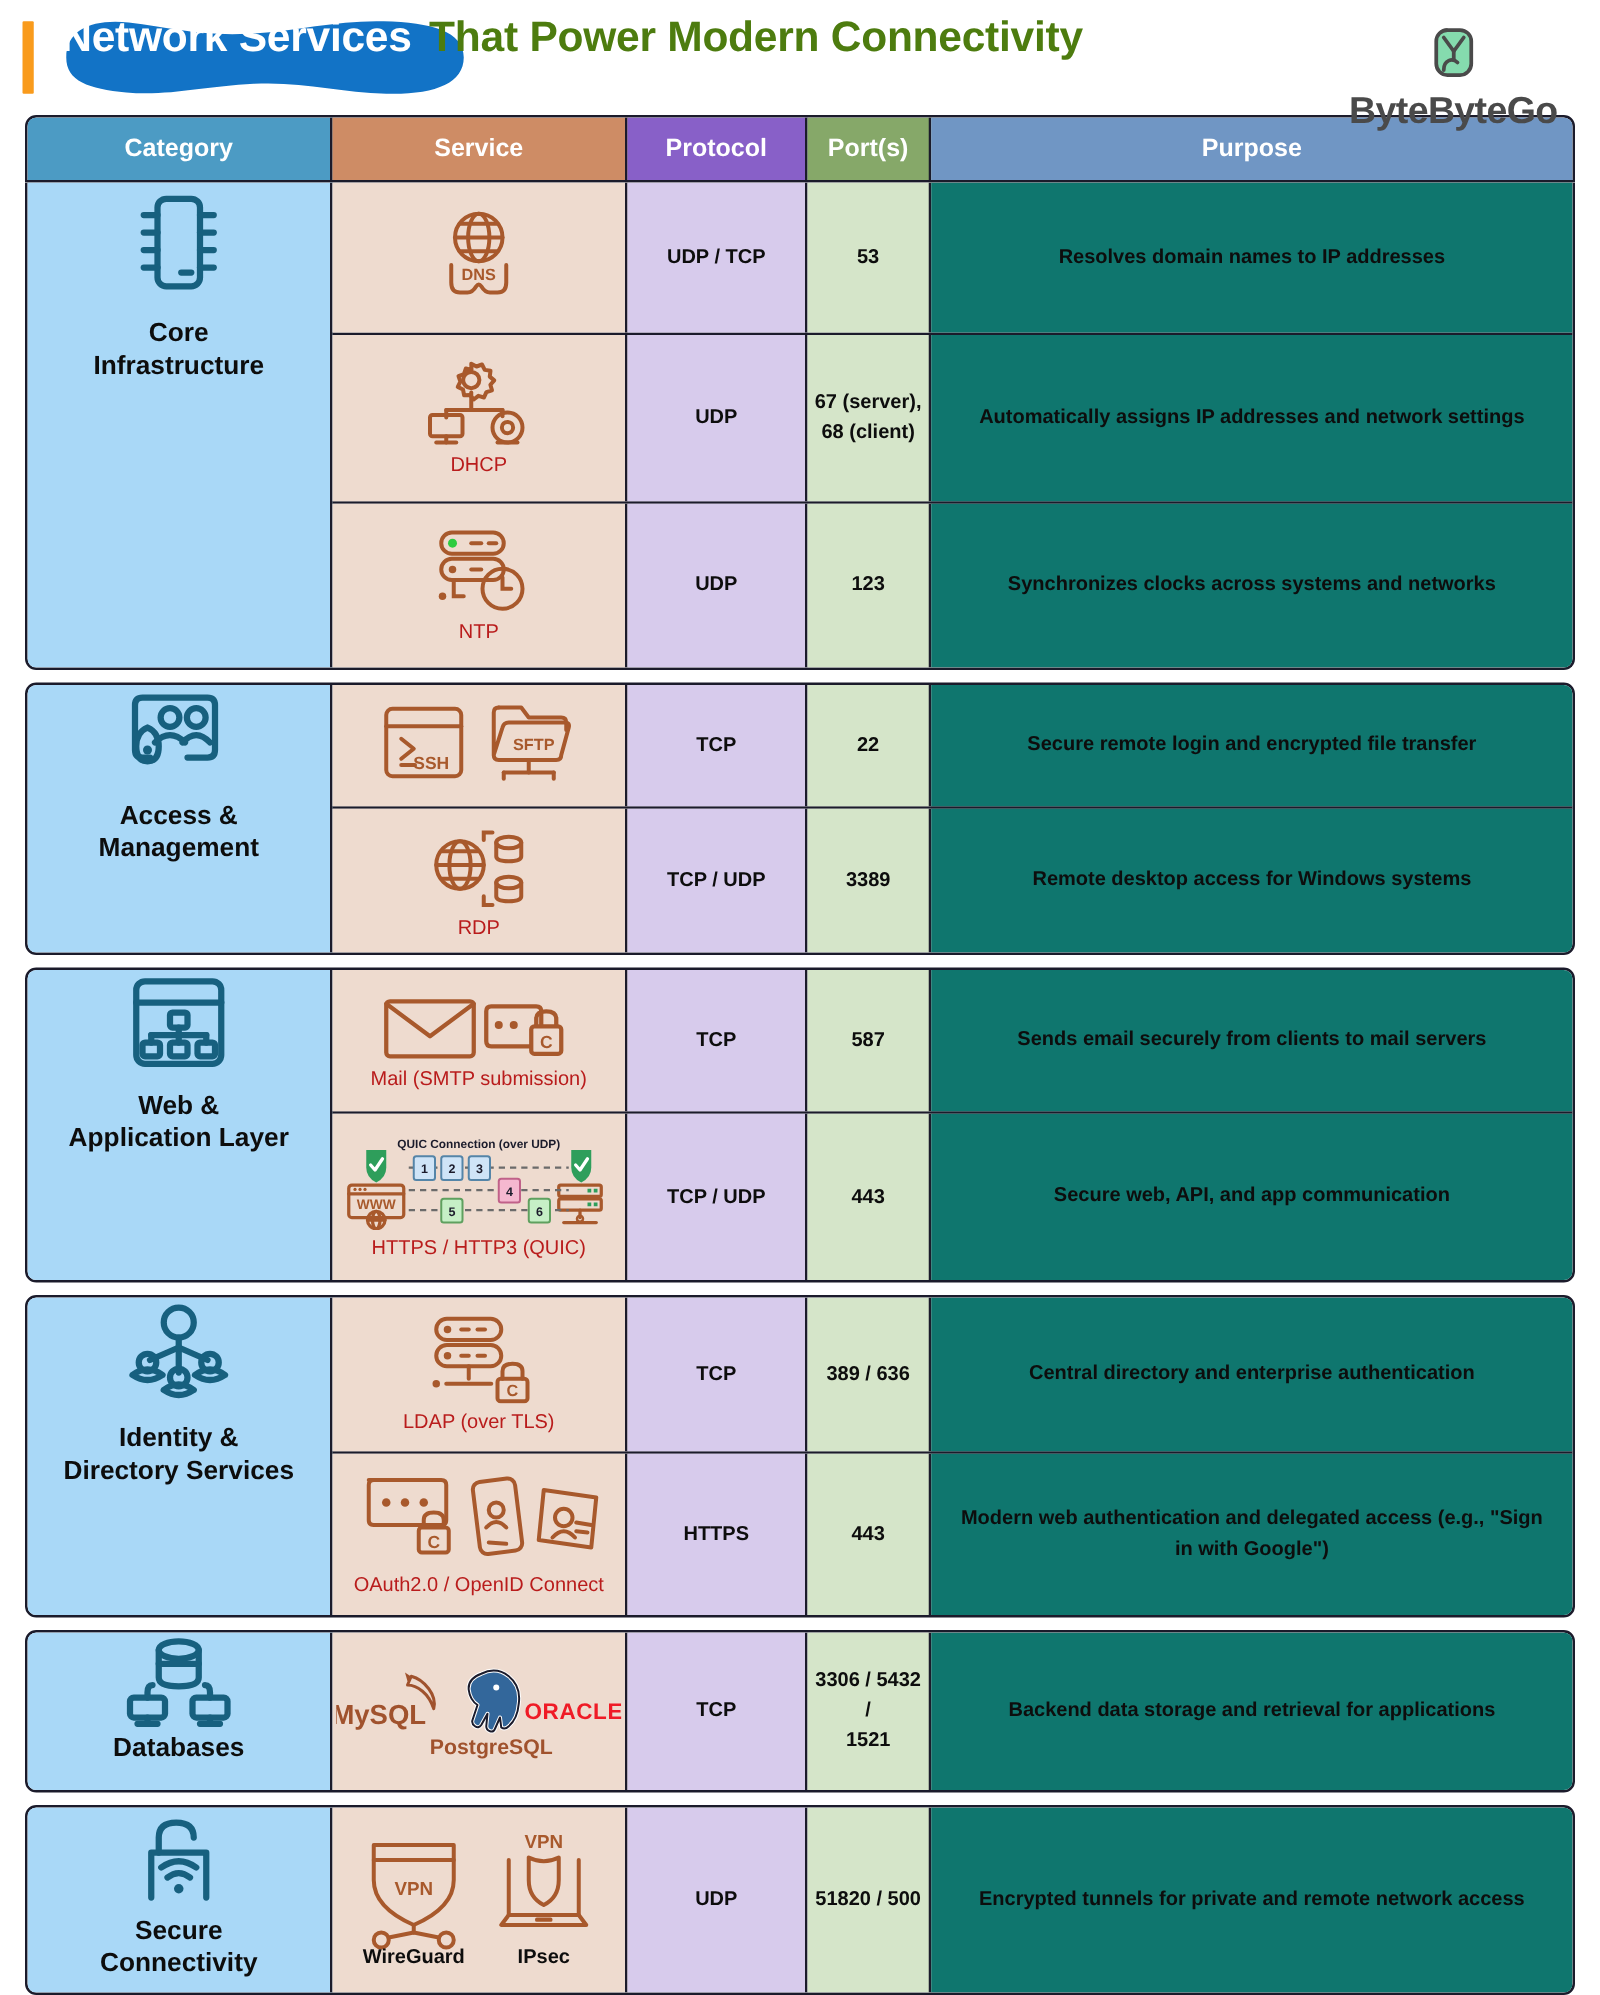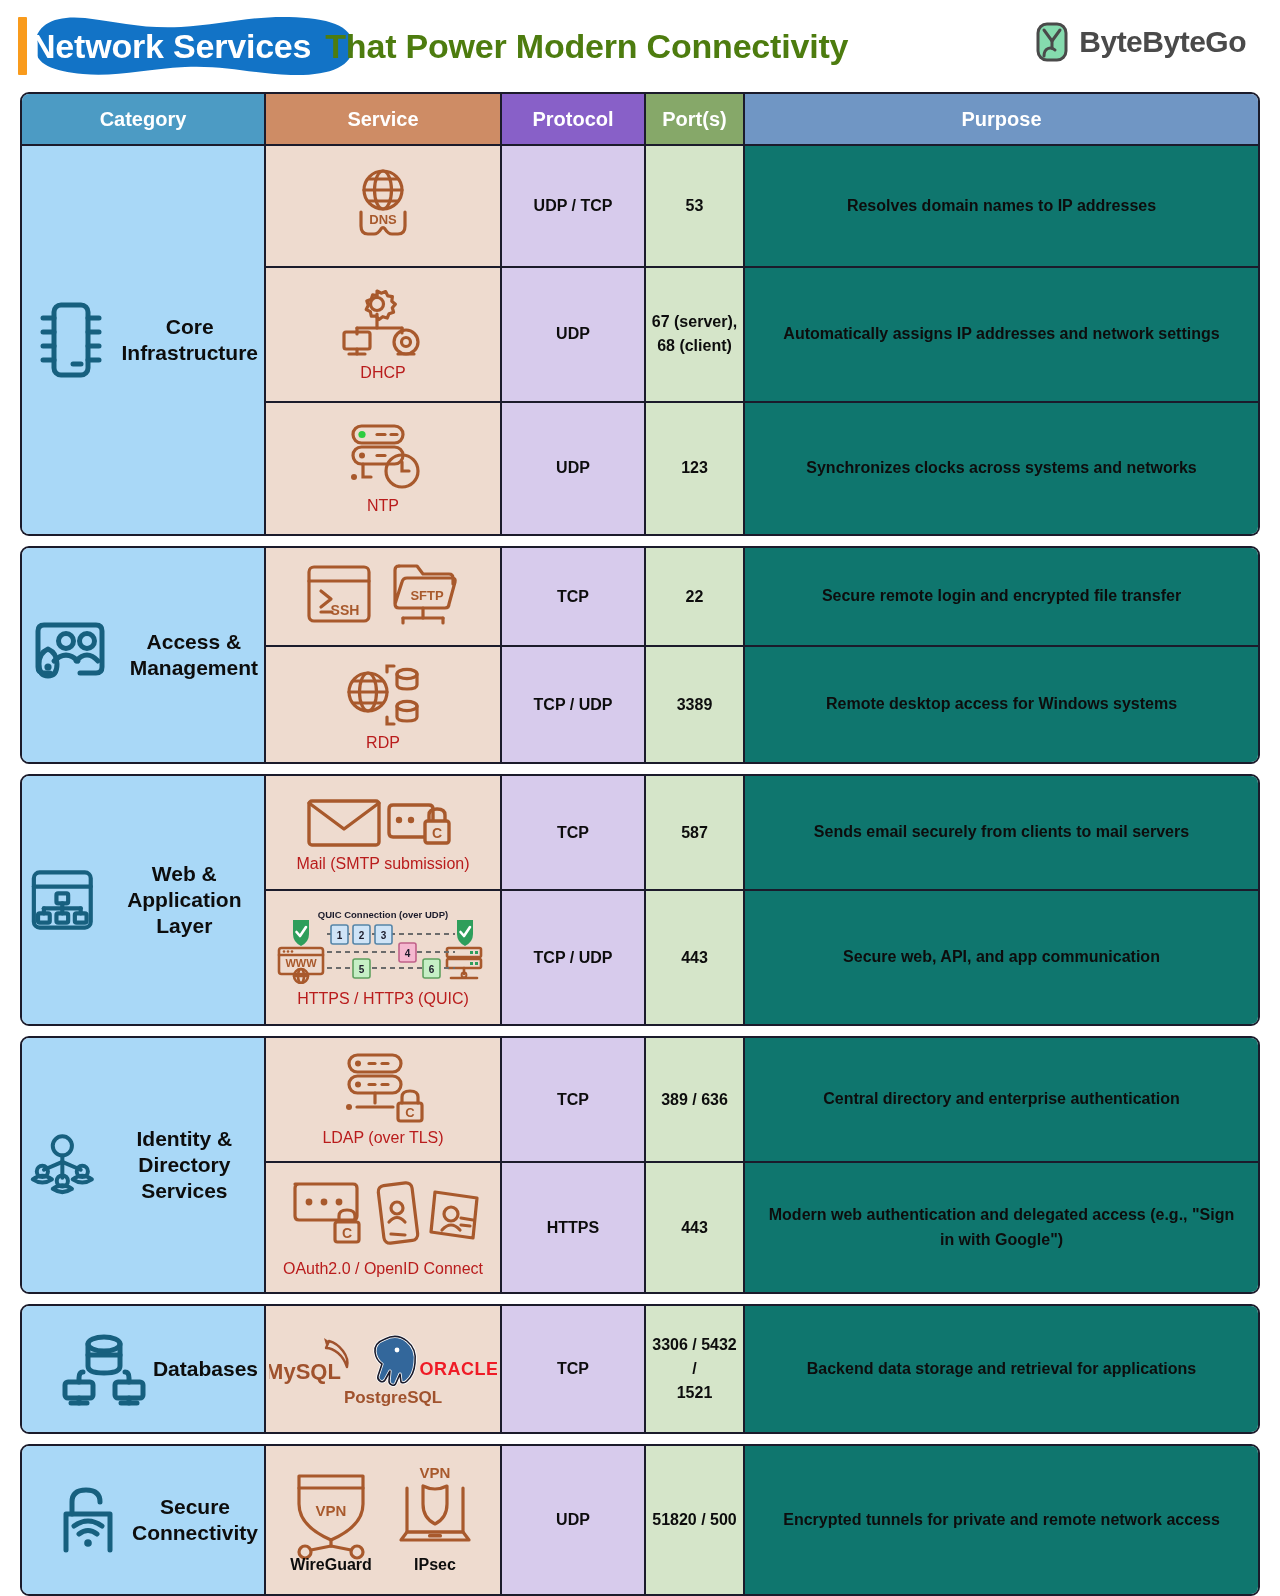--- a/index.html
+++ b/index.html
@@ -20,21 +20,21 @@
   }
   .accent-bar {
     width: 9px; height: 58px;
     background: #F99B1C;
     border-radius: 1px;
     flex: none;
   }
   .title-wrap {
     position: relative;
     display: flex;
-    align-items: center;
+    margin-left: 18px;
     height: 70px;
   }
   .blob {
     position: absolute;
     left: -14px; top: 4px;
     width: 352px; height: 62px;
     z-index: 0;
   }
   .title-hl {
     position: relative;
@@ -55,20 +55,21 @@
     margin-left: 14px;
     white-space: nowrap;
   }
   .brand {
     position: absolute;
     right: 34px;
     top: 22px;
     display: flex;
     align-items: center;
     gap: 10px;
+    flex-direction: column;
   }
   .brand-name {
     font-size: 30px;
     font-weight: bold;
     color: #4a4a4a;
     letter-spacing: -0.5px;
   }
 
   
   .sheet { padding: 0 20px; }
@@ -101,22 +102,23 @@
     border-top: none;
     margin-bottom: 10px;
     overflow: hidden;
   }
   .group.rounded-bottom { border-radius: 0 0 9px 9px; }
   .group.rounded-all { border-top: 2px solid #1b1b2b; border-radius: 9px; }
 
   .cat-cell {
     background: #A9D8F7;
     display: flex;
+    flex-direction: column;
     align-items: center;
-    justify-content: flex-end;
+    justify-content: flex-start;
     gap: 14px;
     border-right: 2px solid #1b1b2b;
     padding: 2px 6px;
   }
   .cat-label {
     font-size: 21px;
     font-weight: bold;
     color: #0d0d0d;
     text-align: center;
     line-height: 1.25;

